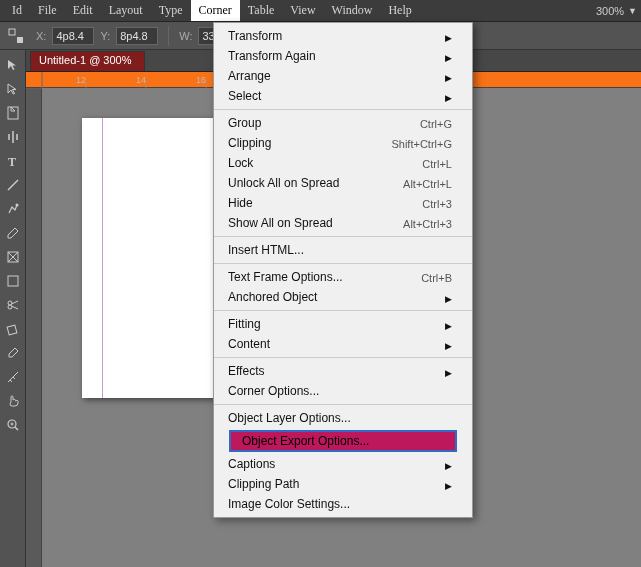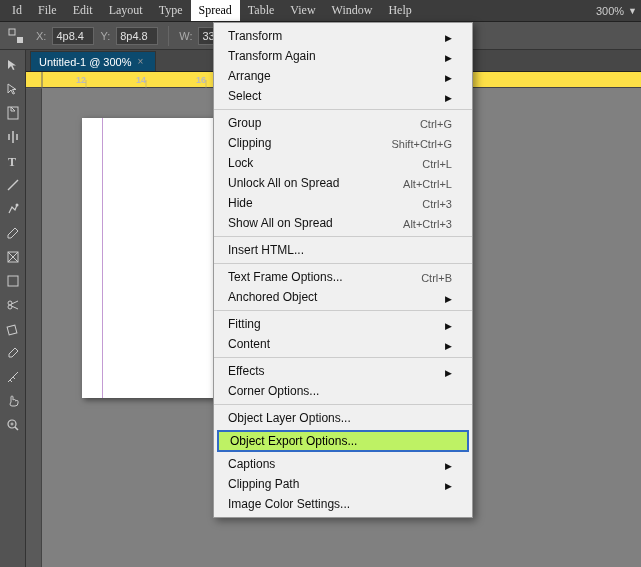--- a/index.html
+++ b/index.html
@@ -111,22 +111,23 @@
       padding: 2px 12px 2px 8px;
       font-size: 11px;
       color: #ccc;
       height: 20px;
       display: flex;
       align-items: center;
       gap: 6px;
       cursor: pointer;
     }
     .tab.active {
-      background: #0c4a6e;
+      background: #7f1d1d;
       color: #fff;
+      flex-direction: column;
     }
     .tab-close {
       font-size: 10px;
       color: #999;
       cursor: pointer;
     }
 
     
     .dropdown-menu {
       position: absolute;
@@ -160,24 +161,23 @@
       margin: 3px 0;
     }
     .menu-shortcut {
       color: #555;
       font-size: 11px;
       margin-left: 20px;
     }
 
     .canvas-ruler-top {
       height: 16px;
-      background: #fde047;
+      background: #f97316;
       border-bottom: 1px solid #444;
       position: relative;
-      font-weight: bold;
     }
     .canvas-with-ruler {
       display: flex;
       flex-direction: column;
       flex: 1;
     }
     .canvas-body {
       display: flex;
       flex: 1;
       position: relative;
@@ -196,21 +196,21 @@
   </style>
 </head>
 <body>
 
 <div class="menubar">
   <div class="menubar-item">Id</div>
   <div class="menubar-item">File</div>
   <div class="menubar-item">Edit</div>
   <div class="menubar-item">Layout</div>
   <div class="menubar-item">Type</div>
-  <div class="menubar-item active">Spread</div>
+  <div class="menubar-item active">Corner</div>
   <div class="menubar-item">Table</div>
   <div class="menubar-item">View</div>
   <div class="menubar-item">Window</div>
   <div class="menubar-item">Help</div>
   <div style="margin-left:auto; display:flex; align-items:center; gap:4px;">
     <span style="color:#ccc; font-size:11px;text-align:right;">300%</span>
     <span style="color:#ccc; font-size:9px;">▼</span>
   </div>
 </div>
 
@@ -450,21 +450,21 @@
   <div class="menu-item">
     <span>Corner Options...</span>
   </div>
 
   <div class="menu-separator"></div>
 
   <div class="menu-item">
     <span>Object Layer Options...</span>
   </div>
 
-  <div style="margin: 2px 3px; border: 2px solid #316ac5; background: #bef264; display:flex; align-items:center; justify-content:space-between; padding: 2px 16px 2px 11px; cursor:pointer;">
+  <div style="margin: 2px 15px; border: 2px solid #316ac5; background: #be185d; display:flex; align-items:center; justify-content:space-between; padding: 2px 16px 2px 11px; cursor:pointer;">
     <span style="color:#000; font-size:12px;">Object Export Options...</span>
   </div>
 
   <div class="menu-item has-submenu">
     <span>Captions</span>
   </div>
   <div class="menu-item has-submenu">
     <span>Clipping Path</span>
   </div>
   <div class="menu-item">

